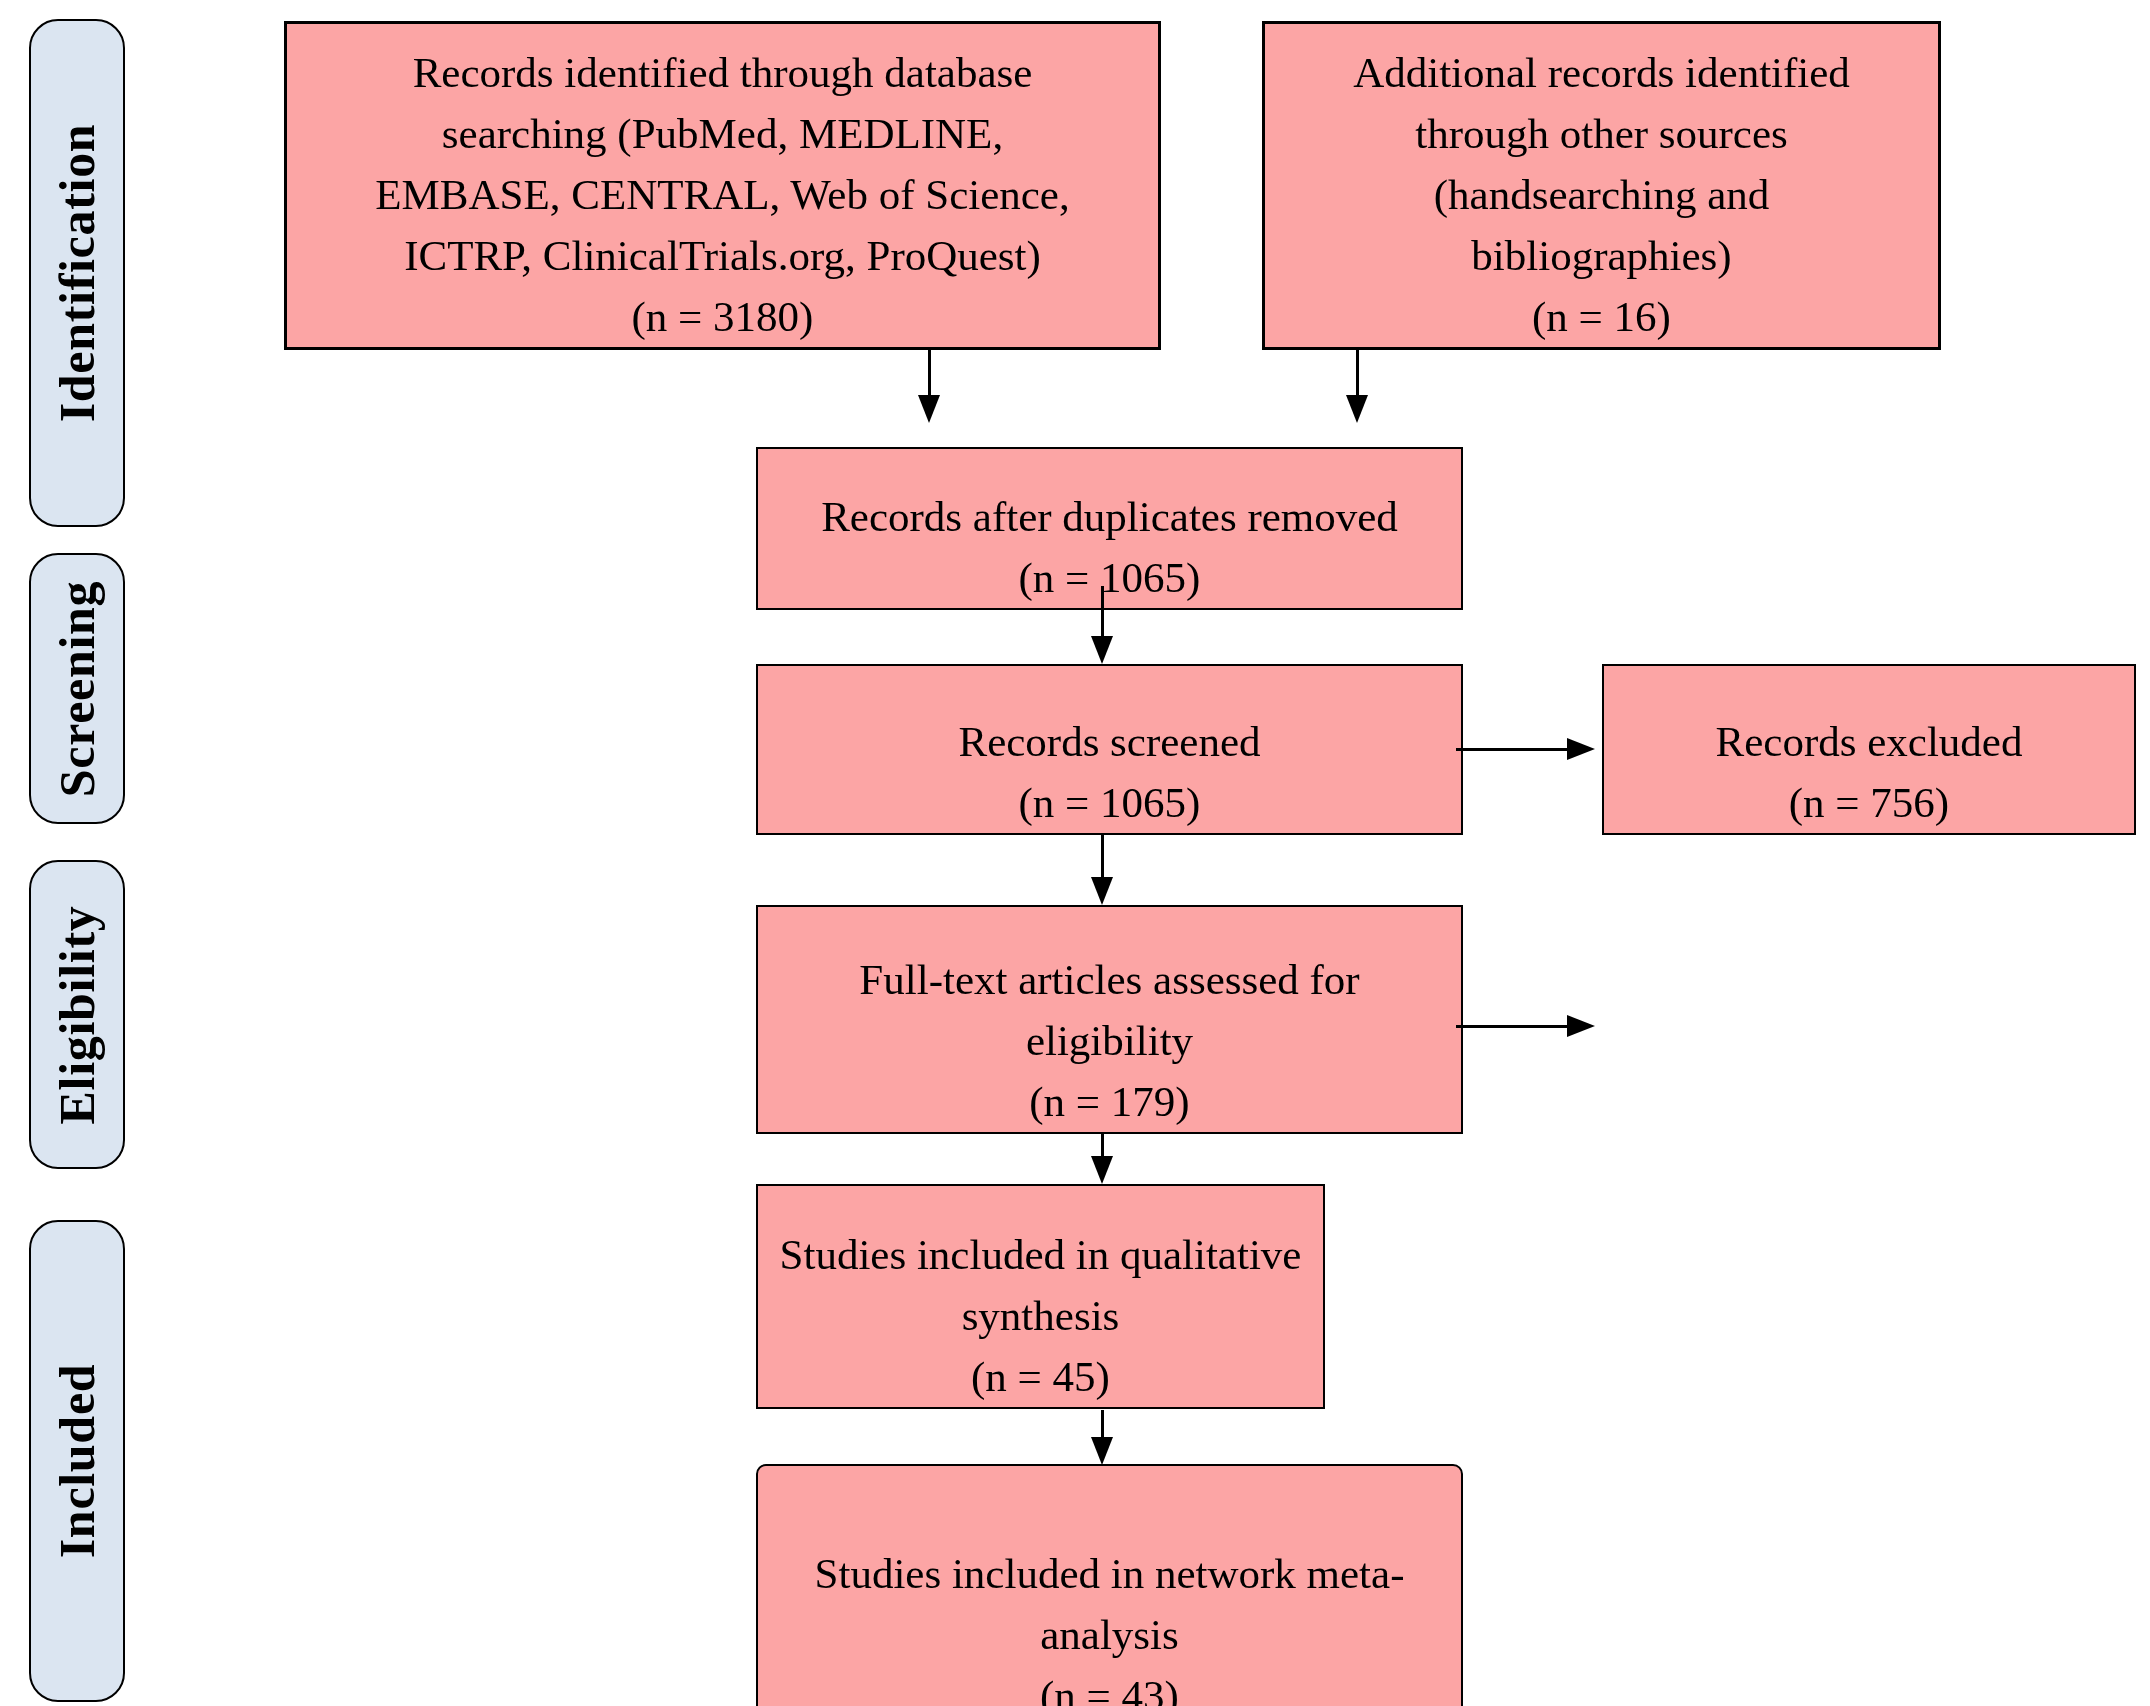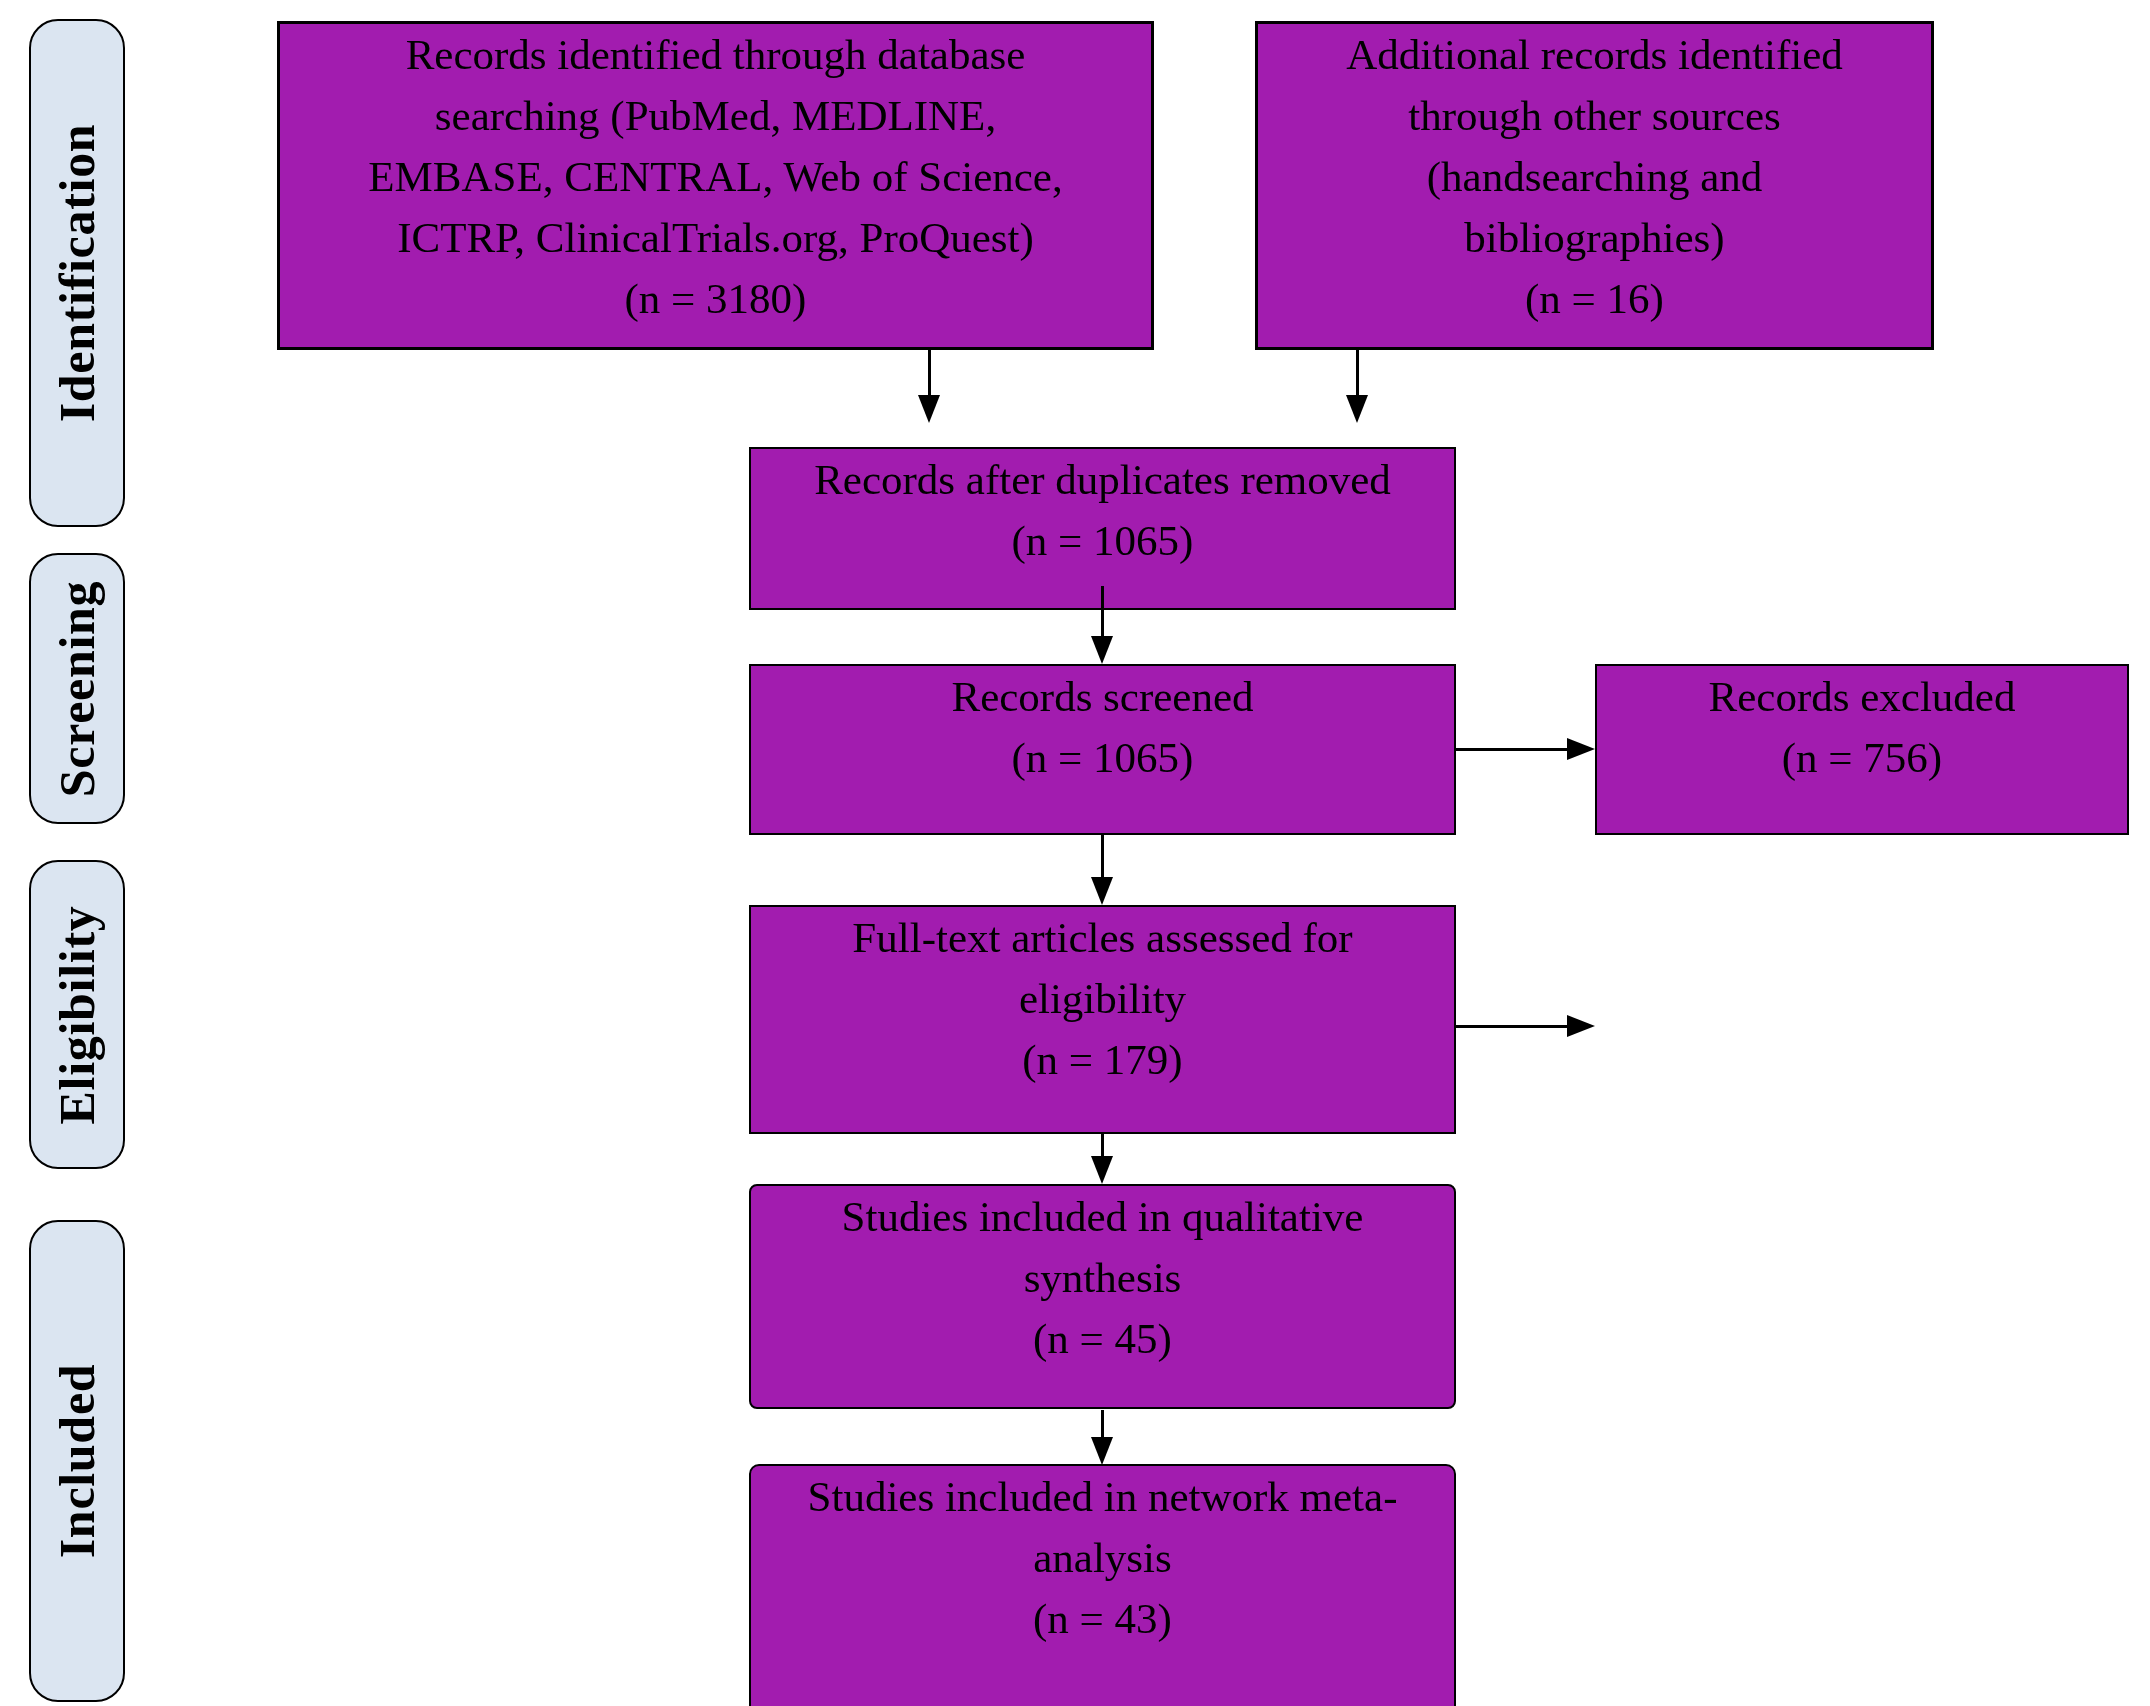--- a/index.html
+++ b/index.html
@@ -25,26 +25,27 @@
   .vtext {
     transform: rotate(-90deg);
     white-space: nowrap;
     font-weight: bold;
     font-size: 50px;
     letter-spacing: 0.7px;
   }
   .box {
     position: absolute;
     border: 2.8px solid #000000;
-    background: #a21caf;
+    background: #fca5a5;
     box-sizing: border-box;
     display: flex;
-    align-items: flex-start;
+    align-items: flex-end;
     justify-content: center;
     text-align: center;
+    margin-left: 7px;
   }
   .box.thick { border-width: 3.5px; }
   .btext {
     font-size: 43px;
     line-height: 61px;
     white-space: pre-line;
     padding: 0 14px;
   }
   .vline { position: absolute; width: 2.8px; background: #000000; }
   .vhead {
@@ -110,21 +111,21 @@
 (n = 756)</span>
   </div>
 
   <div class="box" style="left:749px; top:905px; width:707px; height:229px;">
     <span class="btext">Full-text articles assessed for
 eligibility
 (n = 179)</span>
   </div>
 
 
-  <div class="box" style="left:749px; top:1184px; width:707px; height:225px;border-radius:8px;">
+  <div class="box" style="left:749px; top:1184px; width:569px; height:225px;">
     <span class="btext">Studies included in qualitative
 synthesis
 (n = 45)</span>
   </div>
 
   <div class="box" style="left:749px; top:1464px; width:707px; height:264px;border-radius:10px;">
     <span class="btext">Studies included in network meta-
 analysis
 (n = 43)</span>
   </div>

